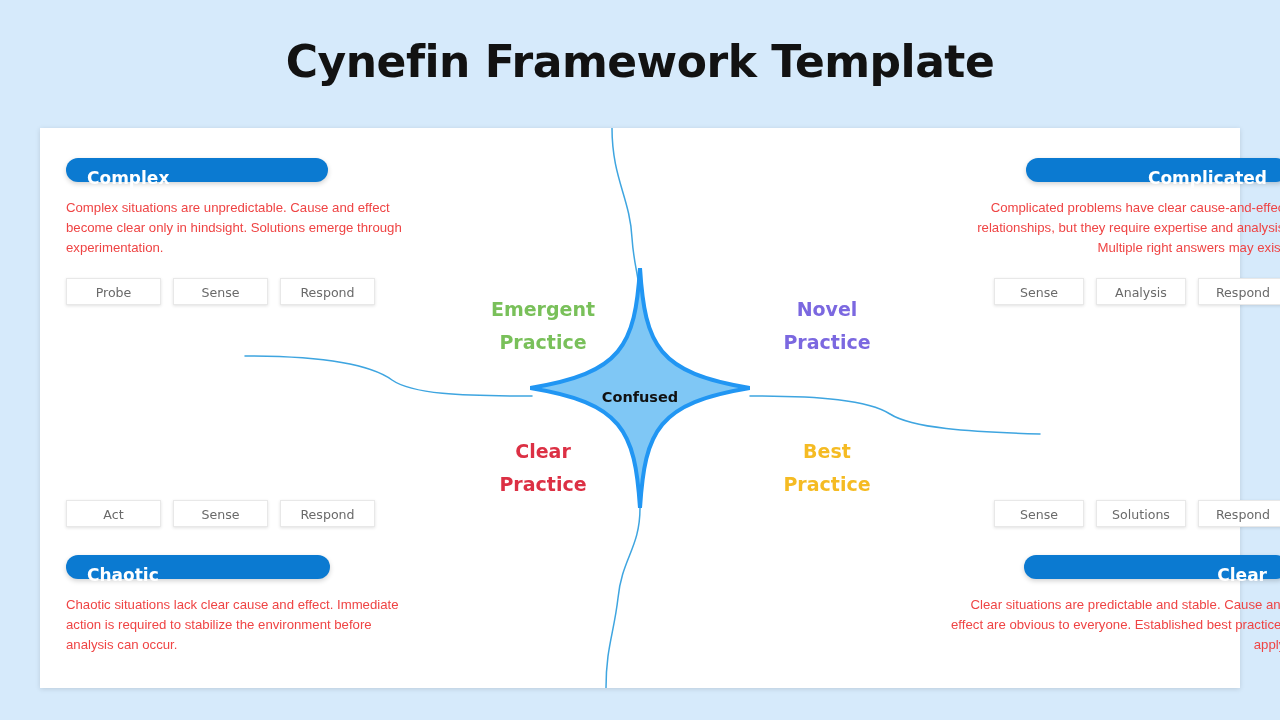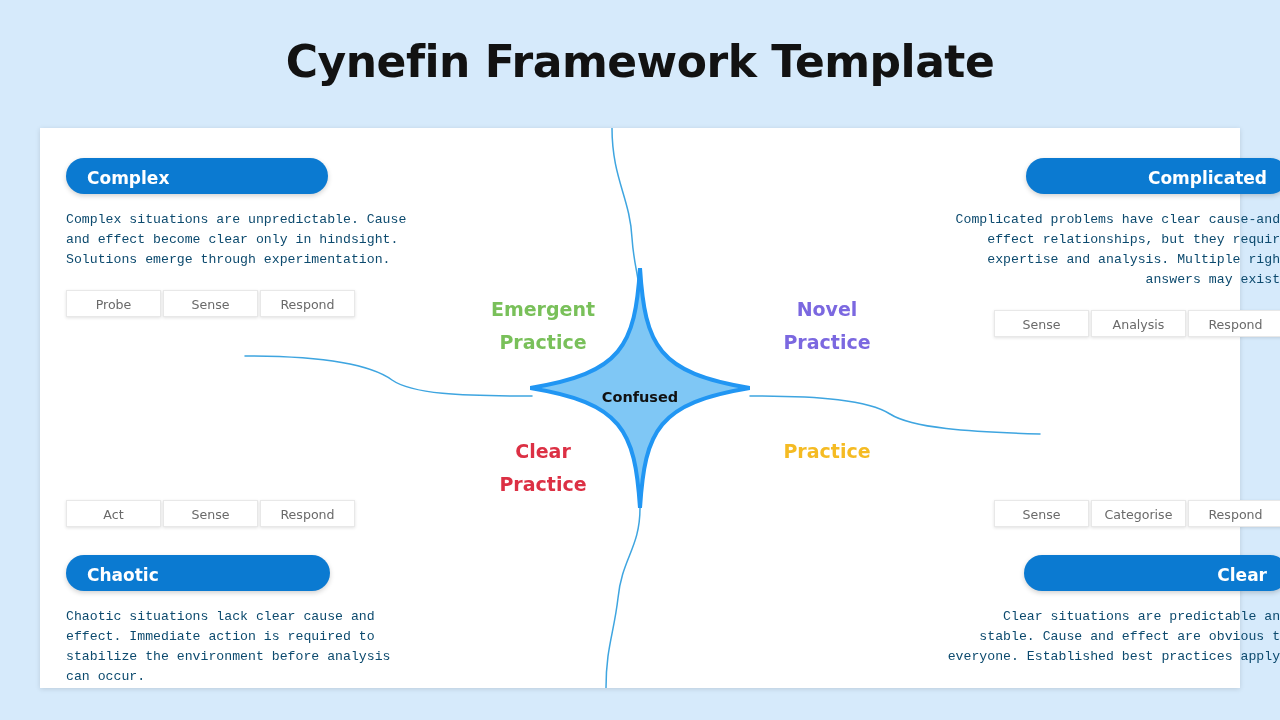--- a/index.html
+++ b/index.html
@@ -52,51 +52,51 @@
 
   
   .quadrant { position: absolute; width: 360px; }
   .q-topleft     { left: 26px;  top: 30px; }
   .q-topright    { left: 888px; top: 30px; text-align: right; }
   .q-bottomleft  { left: 26px;  top: 368px; }
   .q-bottomright { left: 888px; top: 368px; text-align: right; }
 
   .pill {
     display: block;
-    height: 36px;
+    height: 24px;
     line-height: 40px;
     border-radius: 20px;
     background: #0b7ad1;
     color: #ffffff;
     font-size: 17px;
     font-weight: bold;
     font-family: "DejaVu Sans", sans-serif;
     box-shadow: 0 2px 5px rgba(0,0,0,0.18);
     cursor: pointer;
   }
   .q-topleft .pill    { width: 262px; padding-left: 21px; }
   .q-bottomleft .pill { width: 264px; padding-left: 21px; }
   .q-topright .pill    { width: 262px; margin-left: 98px; padding-right: 21px; }
   .q-bottomright .pill { width: 264px; margin-left: 96px; padding-right: 21px; }
 
   .q-bottomleft .pill, .q-bottomright .pill { margin-top: 28px; }
 
   .desc {
     font-size: 13.2px;
     line-height: 20px;
-    color: #0c4a6e;
-    font-family: Liberation Mono, monospace;
+    color: #ef4444;
+    font-family: Liberation Sans, sans-serif;
     margin-top: 16px;
     width: 348px;
   }
   .q-topright .desc, .q-bottomright .desc { margin-left: 12px; }
 
   .actions {
     display: flex;
-    gap: 2px;
+    gap: 12px;
     margin-top: 20px;
   }
   .q-topright .actions, .q-bottomright .actions { margin-left: 66px; }
   .q-bottomleft .actions, .q-bottomright .actions { margin-top: 4px; }
 
   .action-btn {
     width: 95px;
     height: 27px;
     line-height: 27px;
     text-align: center;
@@ -178,20 +178,21 @@
   </div>
   <div class="practice p-good">
     <div>Novel</div>
     <div>Practice</div>
   </div>
   <div class="practice p-novel">
     <div>Clear</div>
     <div>Practice</div>
   </div>
   <div class="practice p-best">
+    <div>Best</div>
     <div>Practice</div>
   </div>
 
   <div class="quadrant q-topleft">
     <div class="pill">Complex</div>
     <div class="desc">Complex situations are unpredictable. Cause and effect become clear only in hindsight. Solutions emerge through experimentation.</div>
     <div class="actions">
       <div class="action-btn">Probe</div>
       <div class="action-btn">Sense</div>
       <div class="action-btn">Respond</div>
@@ -214,20 +215,20 @@
       <div class="action-btn">Sense</div>
       <div class="action-btn">Respond</div>
     </div>
     <div class="pill">Chaotic</div>
     <div class="desc">Chaotic situations lack clear cause and effect. Immediate action is required to stabilize the environment before analysis can occur.</div>
   </div>
 
   <div class="quadrant q-bottomright">
     <div class="actions">
       <div class="action-btn">Sense</div>
-      <div class="action-btn">Categorise</div>
+      <div class="action-btn">Solutions</div>
       <div class="action-btn">Respond</div>
     </div>
     <div class="pill">Clear</div>
     <div class="desc">Clear situations are predictable and stable. Cause and effect are obvious to everyone. Established best practices apply.</div>
   </div>
 
 </div>
 
 </body></html>

